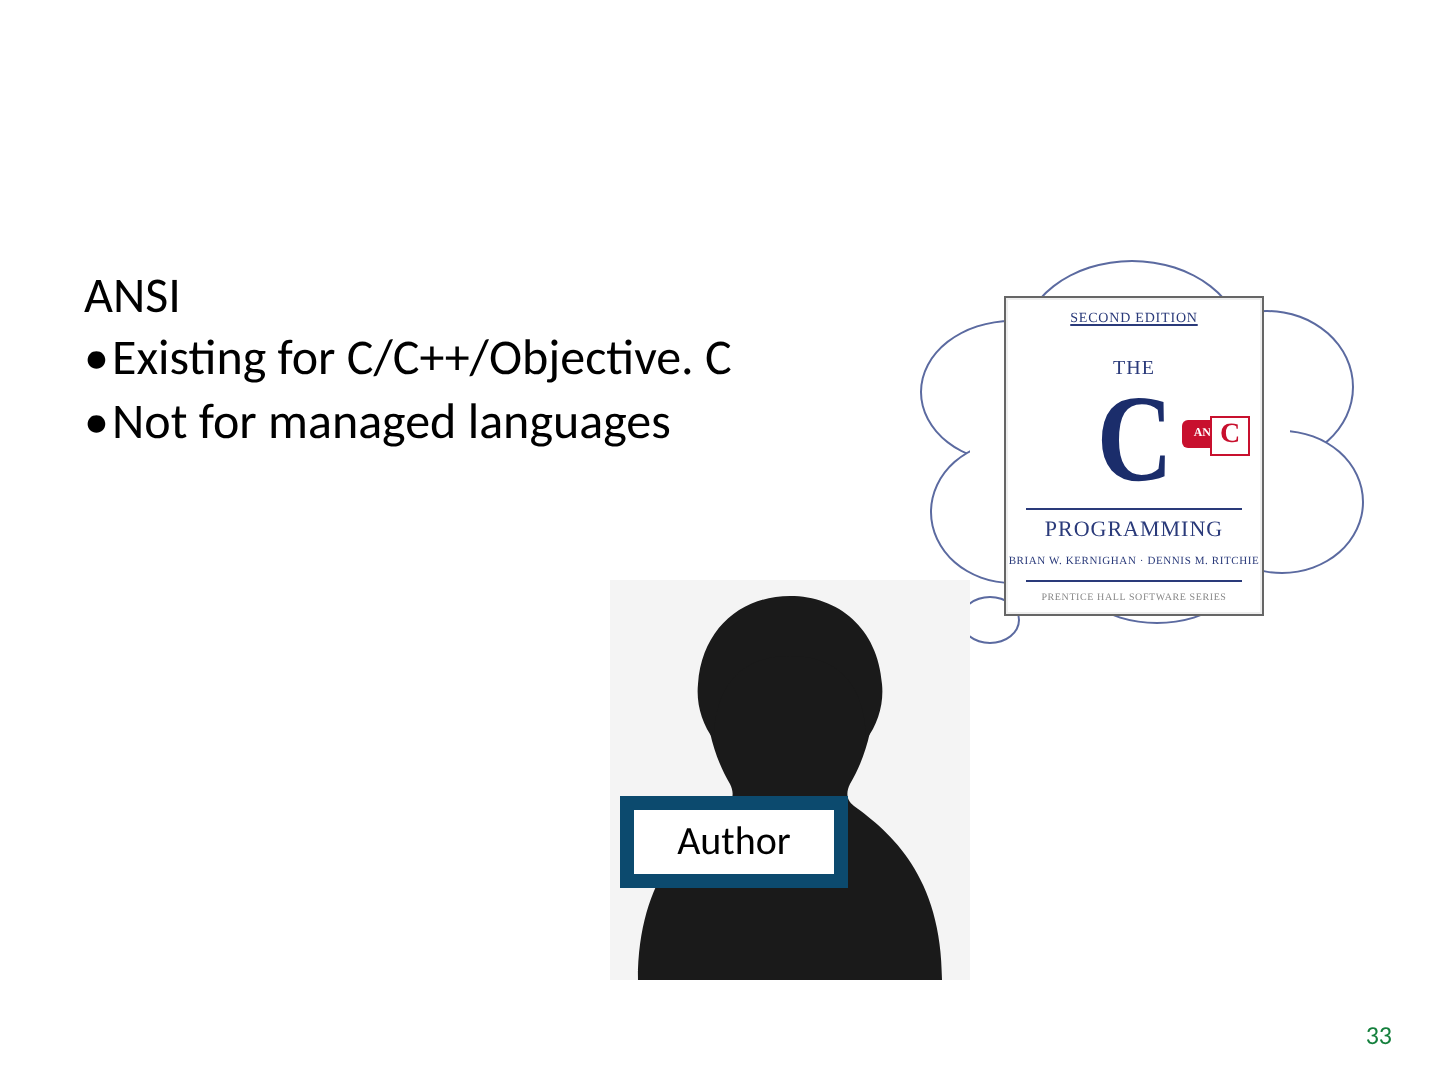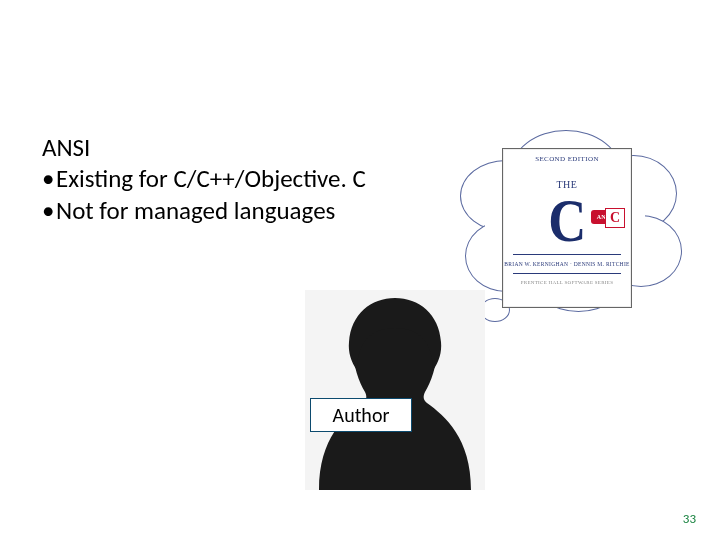--- a/index.html
+++ b/index.html
@@ -68,21 +68,21 @@
     position: absolute;
     left: 62px; top: 28px;
     width: 128px; height: 158px;
     background: #fff;
     border: 1px solid #666;
     box-shadow: 0 0 0 1px #eee inset;
     font-family: "Times New Roman", serif;
     text-align: center;
   }
   .book .edition {
-    font-size: 7px; color:#2a3a7a; margin-top: 6px; letter-spacing: 0.4px;
+    font-size: 7px; color:#2a3a7a; margin-top: 6px; letter-spacing: 0.4px; text-decoration: underline;
   }
   .book .the {
     font-size: 10px; color:#2a3a7a; margin-top: 16px; letter-spacing: 0.5px;
   }
   .book .bigc {
     position: relative;
     margin: 2px auto 0;
     width: 100%; height: 56px;
   }
   .book .bigc .C {
@@ -121,21 +121,21 @@
     left: 305px; top: 290px;
     width: 180px; height: 200px;
   }
   .person svg { width: 100%; height: 100%; display:block; }
 
   .author-box {
     position: absolute;
     left: 310px; top: 398px;
     width: 100px; height: 32px;
     background: #fff;
-    border: 1px solid #0c4a6e;
+    border: 7px solid #0c4a6e;
     font-size: 20px;
     display:flex; align-items:center; justify-content:center;
   }
 
   .pagenum {
     position: absolute;
     right: 24px; bottom: 14px;
     font-size: 13px;
     color: #15803d;
   }
@@ -165,20 +165,21 @@
 
     <div class="book">
       <div class="edition">SECOND EDITION</div>
       <div class="the">THE</div>
       <div class="bigc">
         <span class="C">C</span>
         <div class="ansi-badge">ANSI</div>
         <div class="ansi-c">C</div>
       </div>
       <hr>
+      <div class="prog">PROGRAMMING</div>
       <div class="authors">BRIAN W. KERNIGHAN · DENNIS M. RITCHIE</div>
       <hr>
       <div class="pub">PRENTICE HALL SOFTWARE SERIES</div>
     </div>
   </div>
 
   <div class="person">
     <svg viewBox="0 0 180 200">
       <rect x="0" y="0" width="180" height="200" fill="#f4f4f4"></rect>
       <path fill="#1a1a1a" d="

